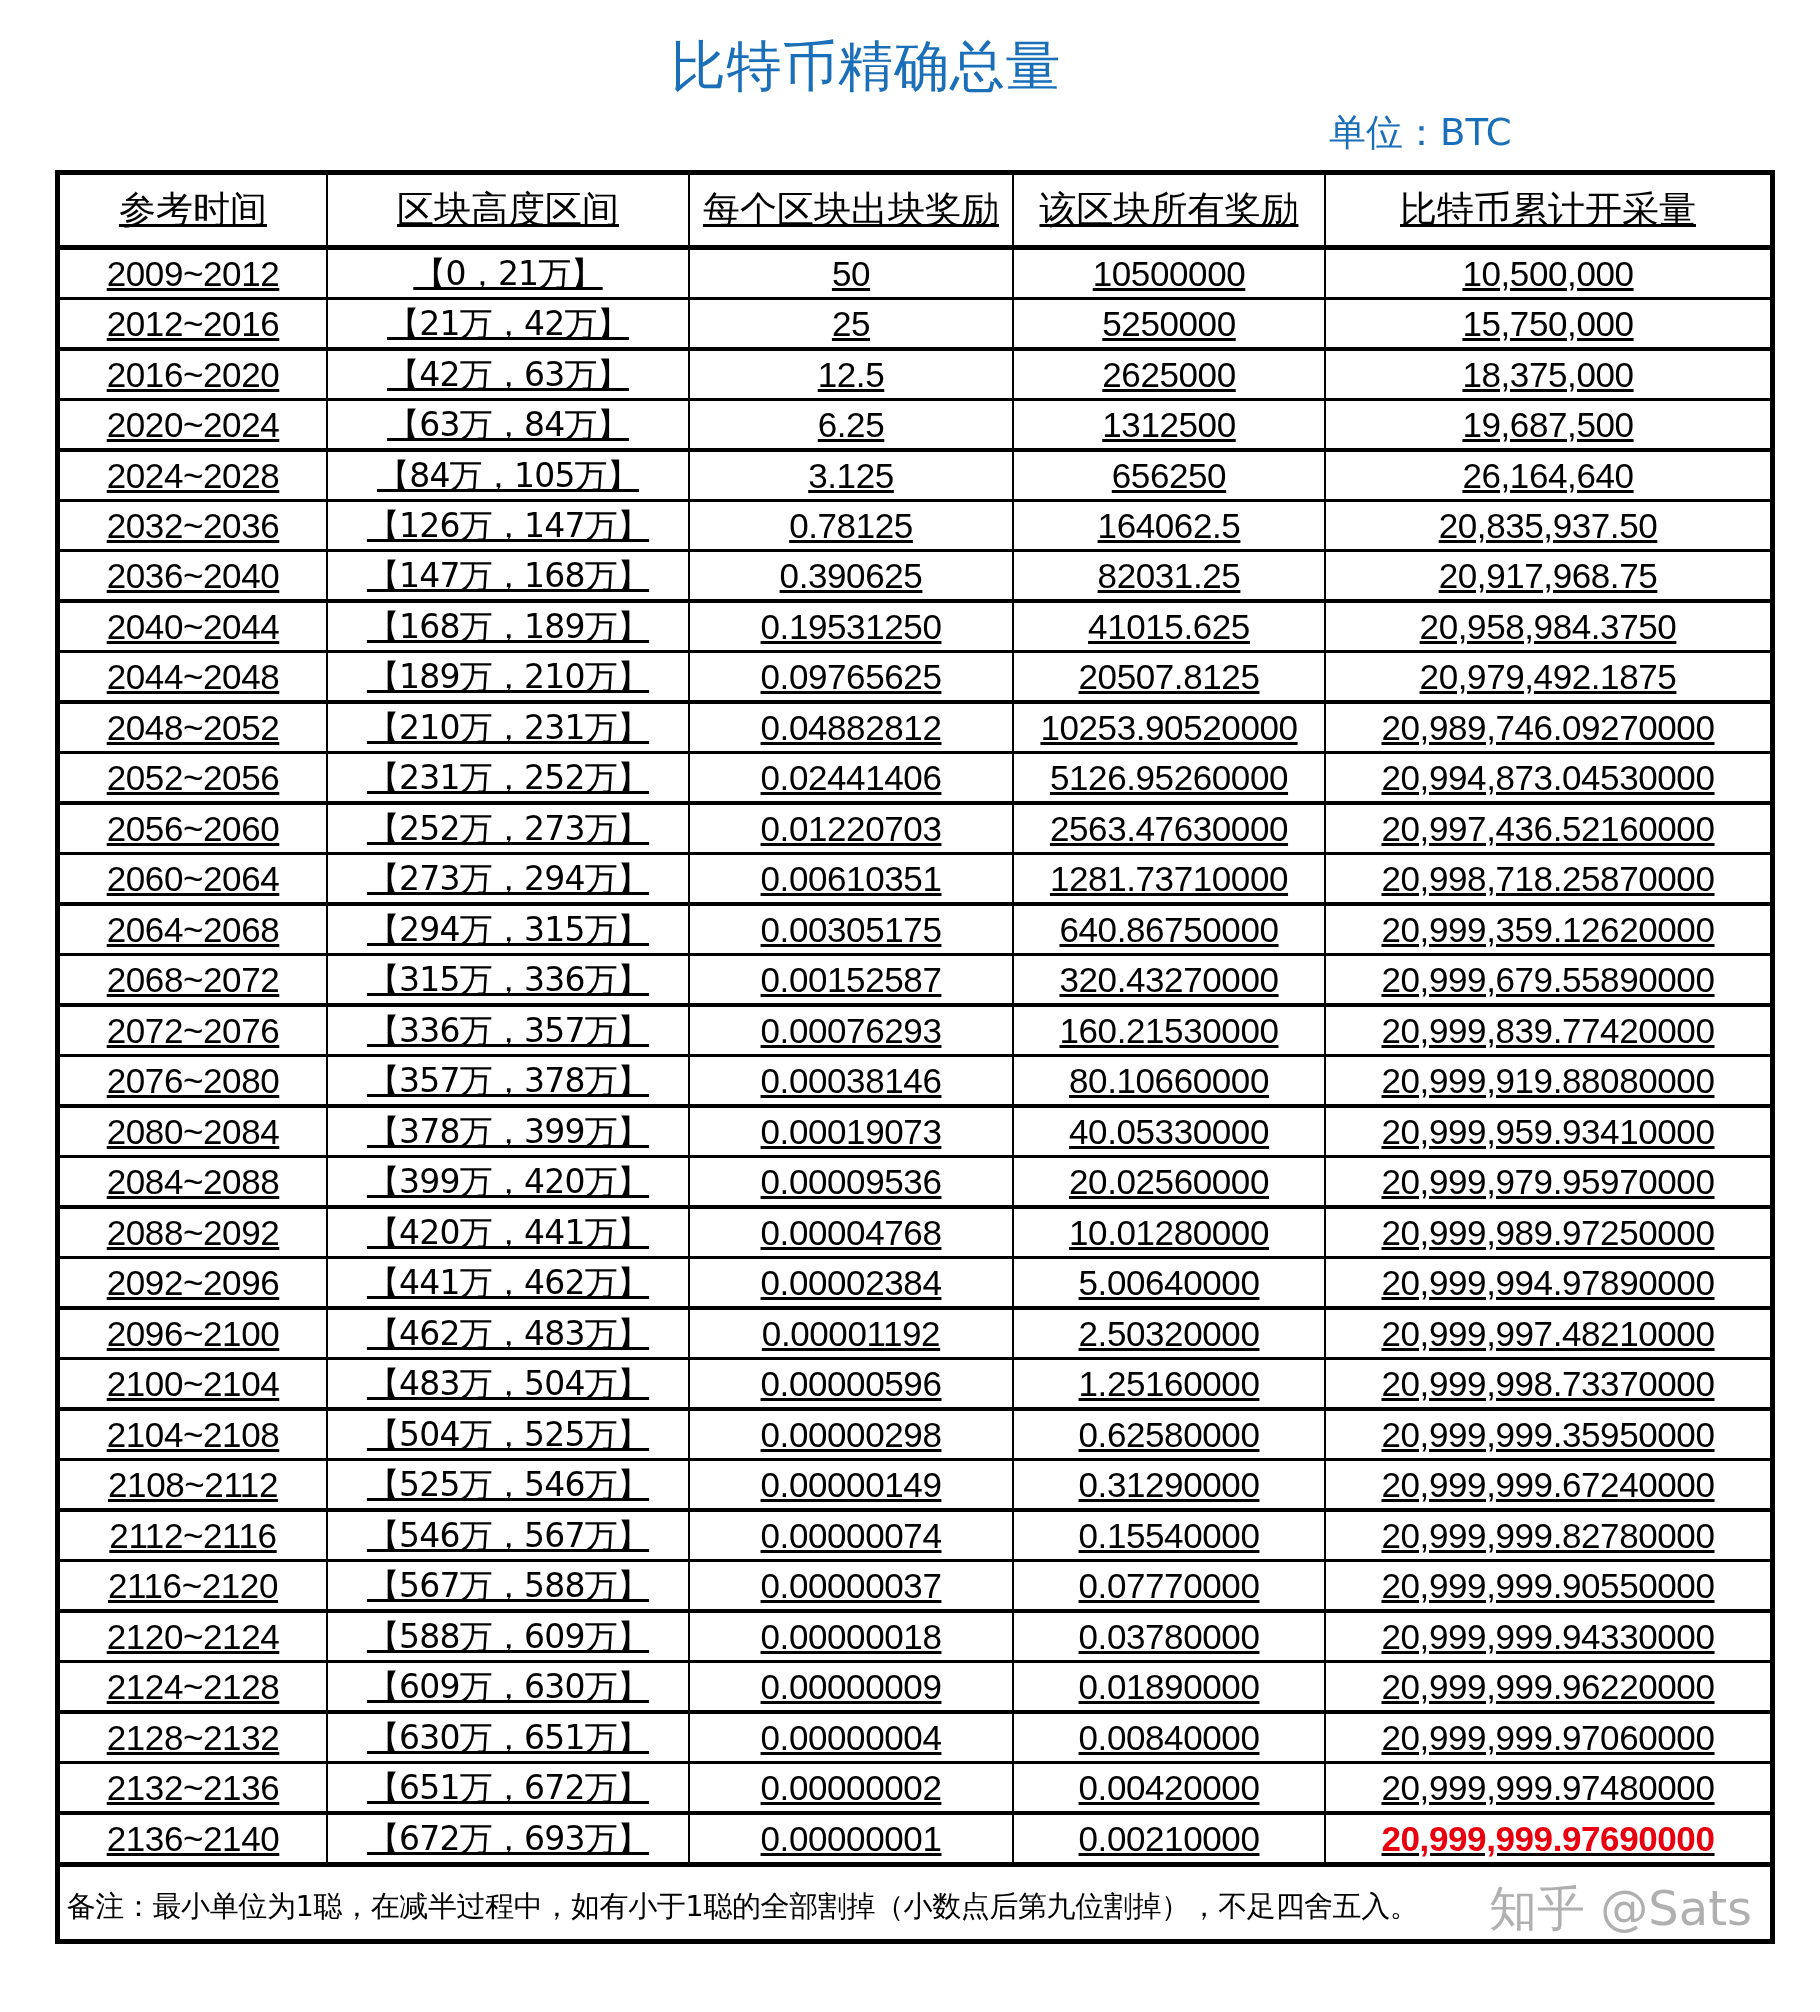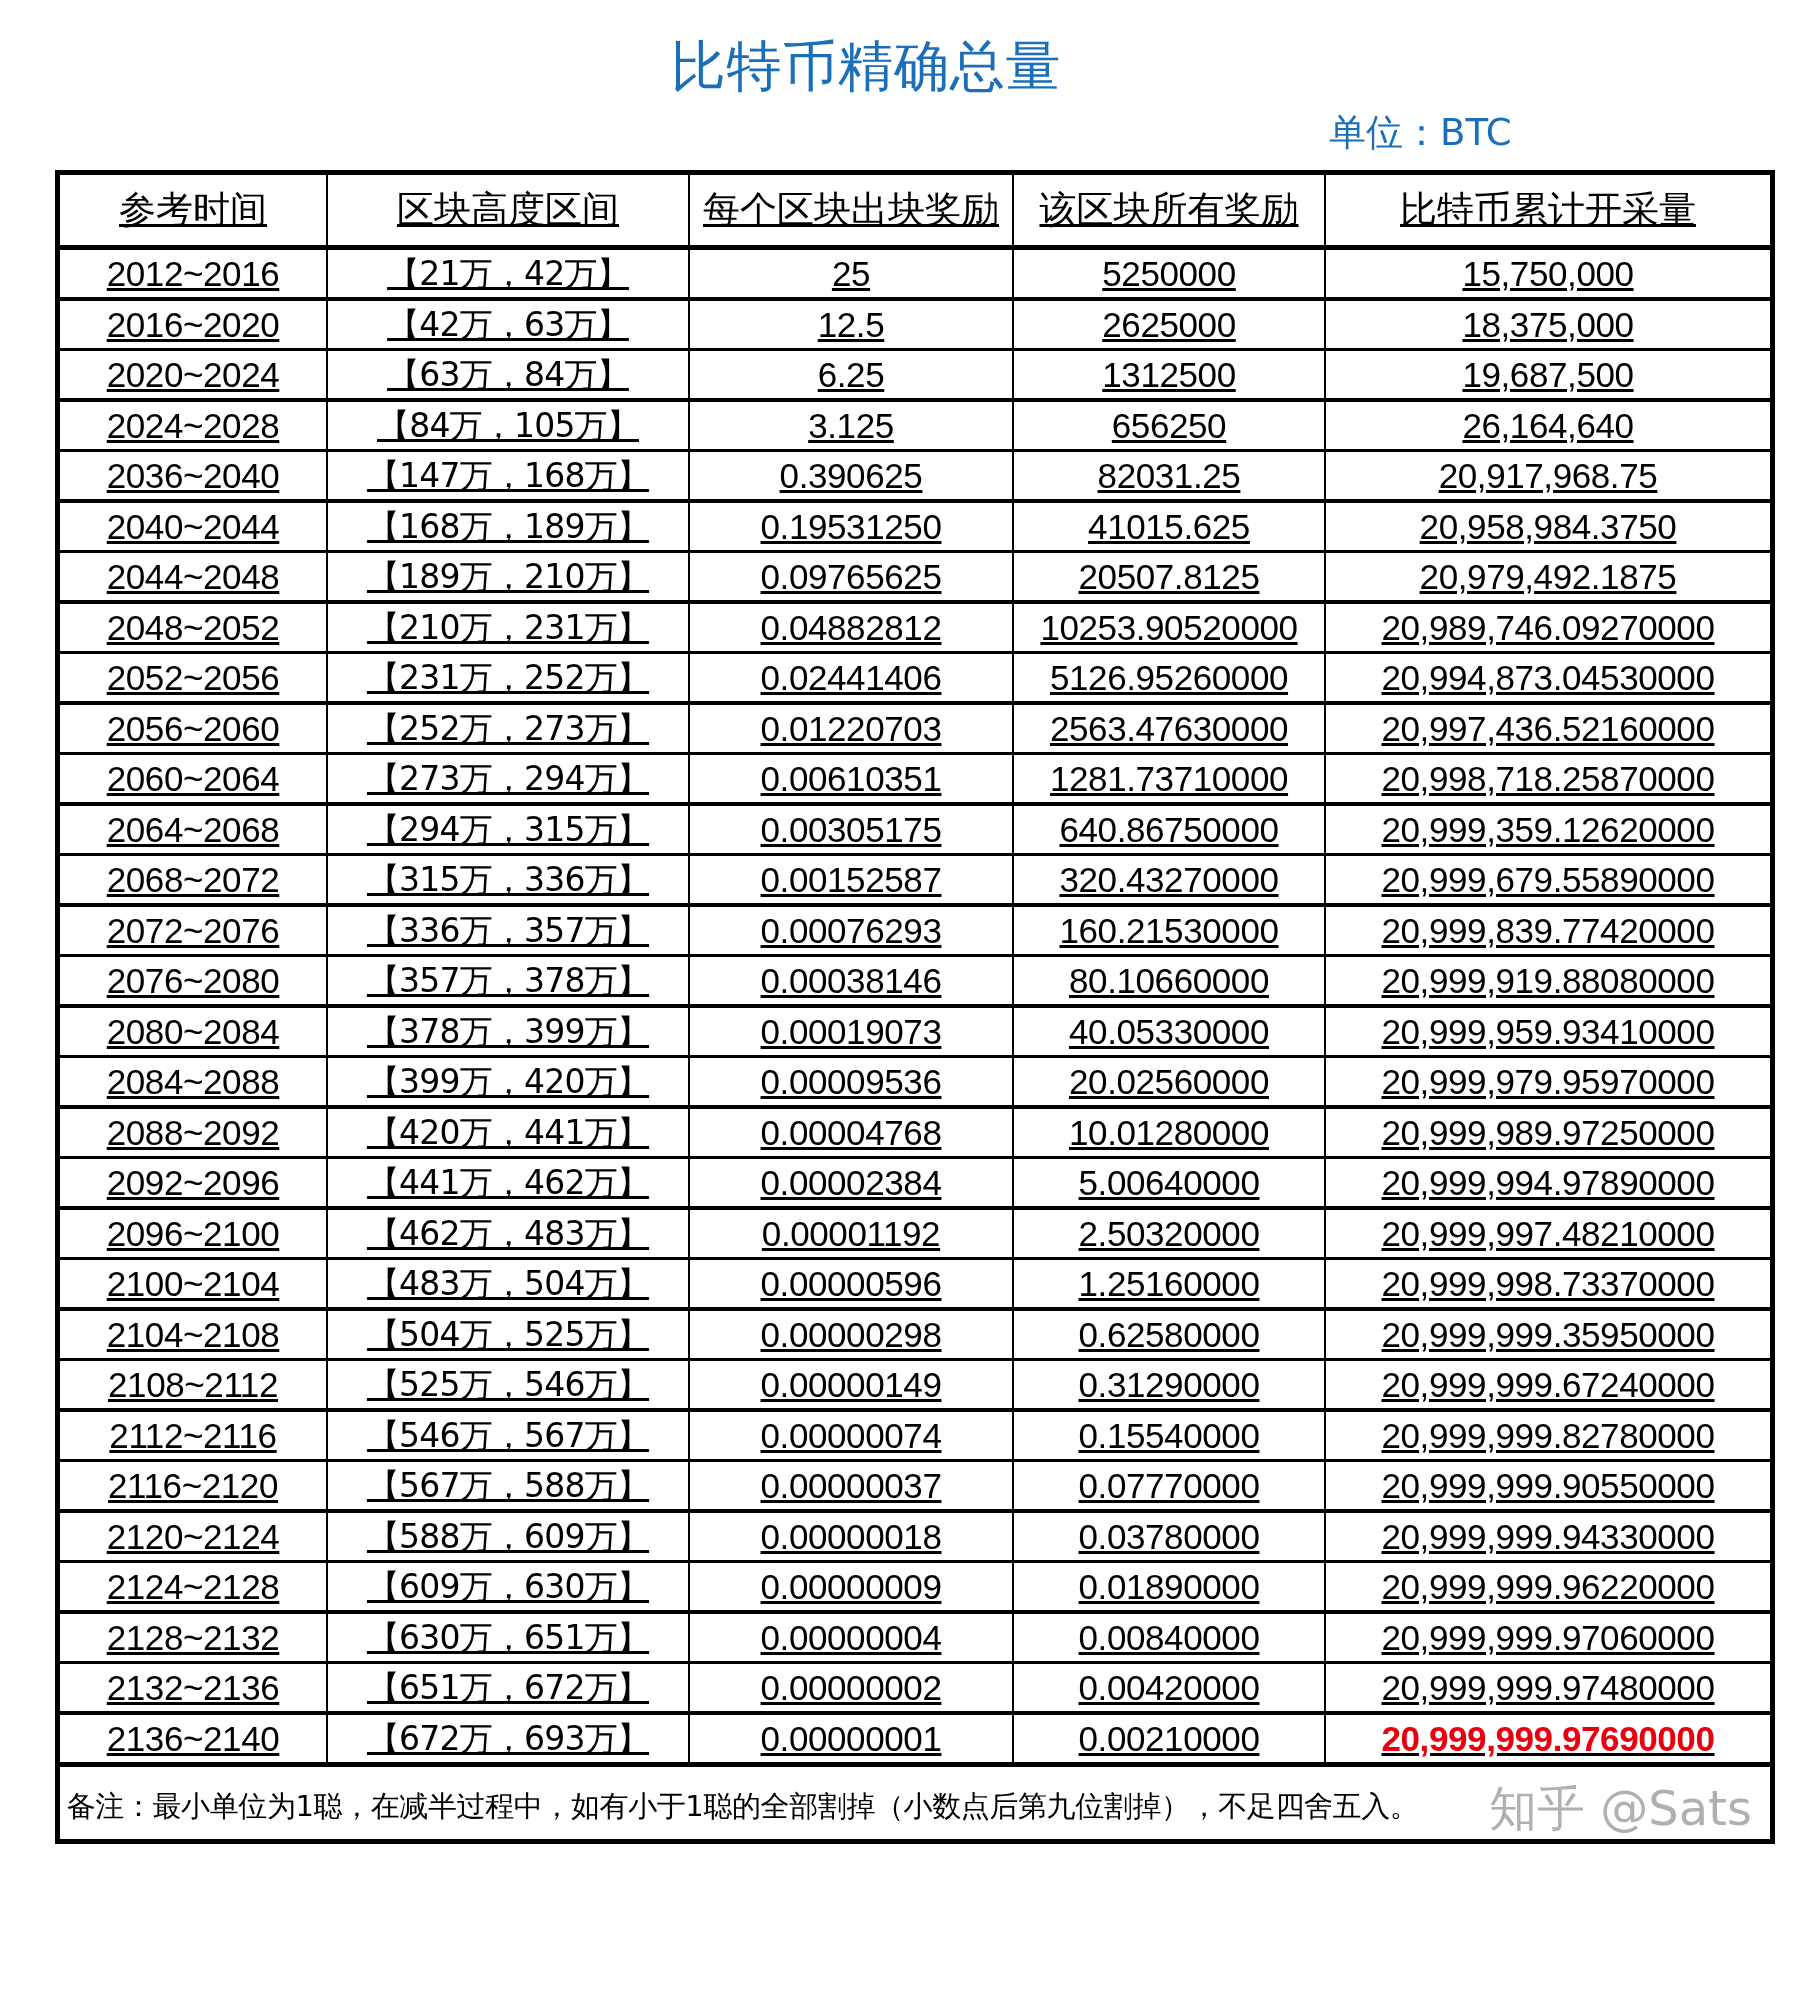--- a/index.html
+++ b/index.html
@@ -52,20 +52,27 @@
     <thead>
       <tr>
         <th>参考时间</th>
         <th>区块高度区间</th>
         <th>每个区块出块奖励</th>
         <th>该区块所有奖励</th>
         <th>比特币累计开采量</th>
       </tr>
     </thead>
     <tbody id="tbody">
+        <tr>
+          <td>2009~2012</td>
+          <td class="range">【0，21万】</td>
+          <td>50</td>
+          <td>10500000</td>
+          <td>10,500,000</td>
+        </tr>
         <tr class="r-even">
           <td>2012~2016</td>
           <td class="range">【21万，42万】</td>
           <td>25</td>
           <td>5250000</td>
           <td>15,750,000</td>
         </tr>
         <tr>
           <td>2016~2020</td>
           <td class="range">【42万，63万】</td>
@@ -79,20 +86,27 @@
           <td>6.25</td>
           <td>1312500</td>
           <td>19,687,500</td>
         </tr>
         <tr>
           <td>2024~2028</td>
           <td class="range">【84万，105万】</td>
           <td>3.125</td>
           <td>656250</td>
           <td>26,164,640</td>
+        </tr>
+        <tr>
+          <td>2032~2036</td>
+          <td class="range">【126万，147万】</td>
+          <td>0.78125</td>
+          <td>164062.5</td>
+          <td>20,835,937.50</td>
         </tr>
         <tr class="r-even">
           <td>2036~2040</td>
           <td class="range">【147万，168万】</td>
           <td>0.390625</td>
           <td>82031.25</td>
           <td>20,917,968.75</td>
         </tr>
         <tr>
           <td>2040~2044</td>

